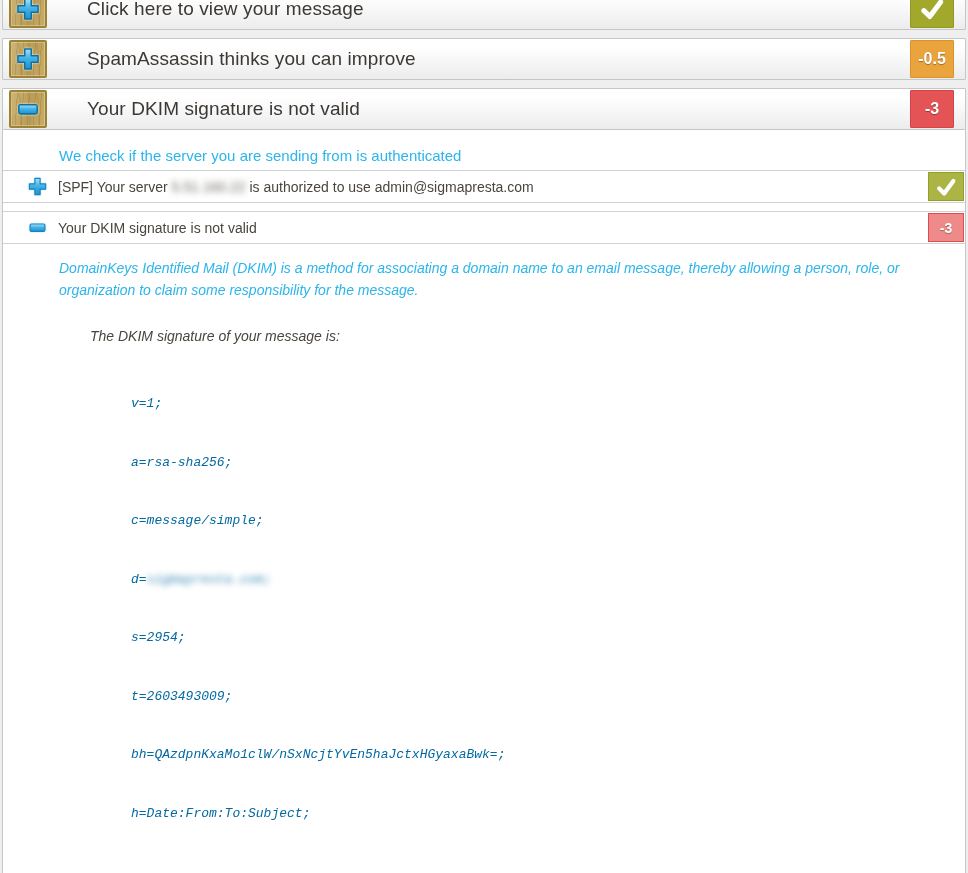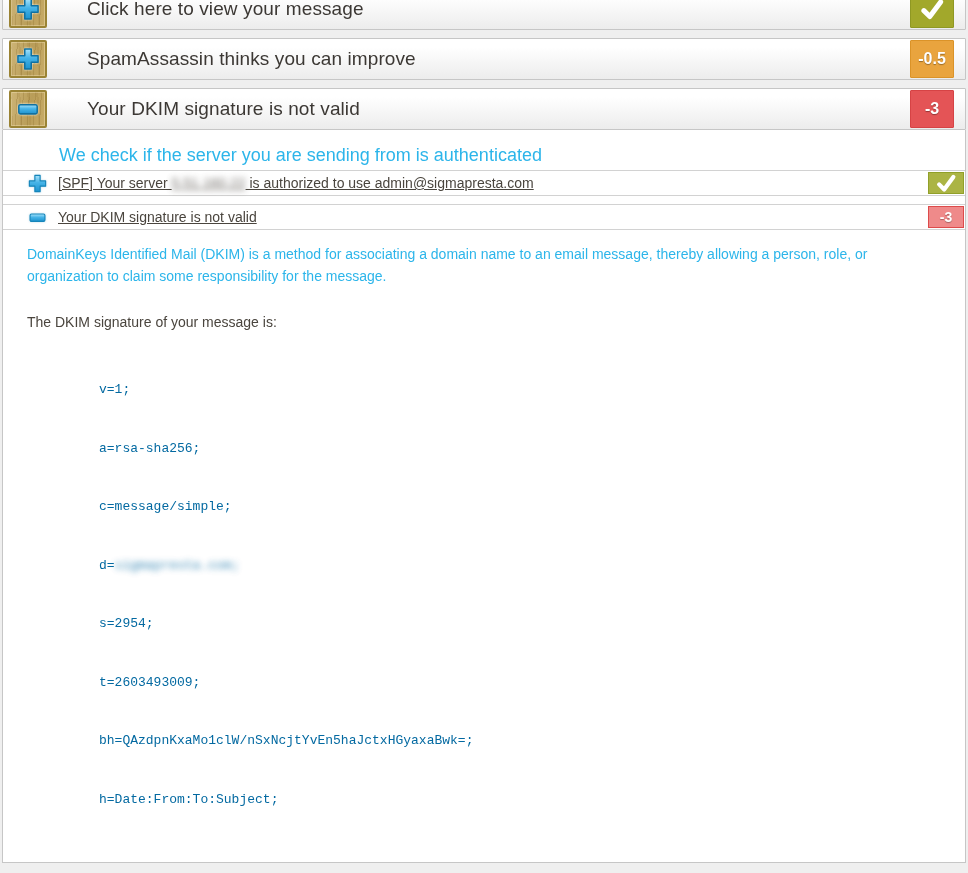--- a/index.html
+++ b/index.html
@@ -42,44 +42,44 @@
   }
   .badge-green {background:#a2a82b;border:1px solid #8f9823;}
   .badge-orange{background:#e9a43e;border:1px solid #db9328;}
   .badge-red   {background:#e45456;border:1px solid #d64345;}
 
   
   .expand-box{
     box-sizing:border-box;border:1px solid #c6c6c6;border-top:none;
     background:#fff;margin-bottom:8px;padding-bottom:4px;
   }
-  .intro{padding:15px 20px 4px 56px;font-size:18px;color:#2cb5ea;line-height:21px;}
+  .intro{padding:15px 20px 4px 56px;font-size:15px;color:#2cb5ea;line-height:21px;}
 
   .sub-row{
     position:relative;box-sizing:border-box;
     border-top:1px solid #d2d2d2;border-bottom:1px solid #d2d2d2;
     display:flex;align-items:center;background:#fff;
     padding-left:24px;
   }
-  .sub-row.tall{height:26px;margin-bottom:8px;text-decoration:underline;}
+  .sub-row.tall{height:33px;margin-bottom:8px;}
   .sub-row.nogap{margin-bottom:0;}
   .sub-text{margin-left:10px;font-size:14px;color:#4a453e;white-space:nowrap;}
   .sub-badge{
     position:absolute;top:1px;bottom:1px;right:1px;width:36px;
     display:flex;align-items:center;justify-content:center;
     font-weight:bold;font-size:14px;color:#fff;
     text-shadow:0 1px 1px rgba(0,0,0,.3);box-sizing:border-box;
   }
   .sub-badge-green{background:#abb444;border:1px solid #91a029;}
   .sub-badge-red  {background:#ef8a8a;border:1px solid #dd4b4b;}
 
   
-  .detail{padding:0 36px 10px 24px;font-size:14px;line-height:22px;color:#4a453e;}
+  .detail{padding:0 36px 10px 56px;font-size:14px;line-height:22px;color:#4a453e;font-style:italic;}
   .detail .desc{margin-top:13px;color:#2cb5ea;}
-  .detail .sig-label{margin-top:24px;}
+  .detail .sig-label{margin-top:24px;margin-left:31px;}
   .codeblock{
     margin:8px 0 0 72px;font-family:"Liberation Mono","DejaVu Sans Mono",monospace;
     font-size:13px;line-height:19.5px;color:#0369a1;white-space:pre;
   }
   .blur{filter:blur(3px);opacity:.8;}
 
   .icon-svg{display:block;}
 </style>
 </head>
 <body>

